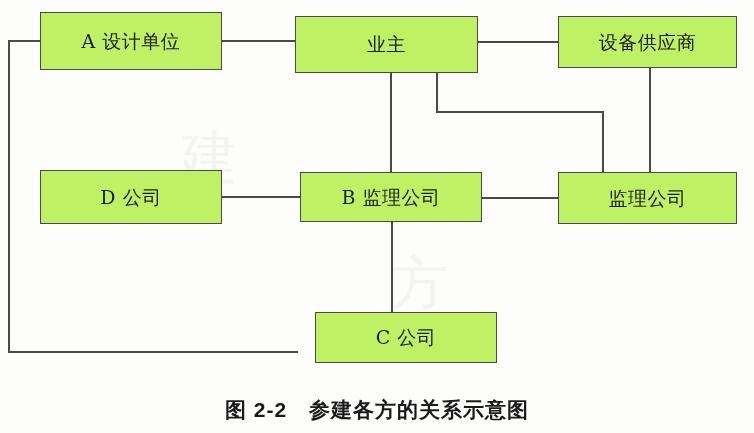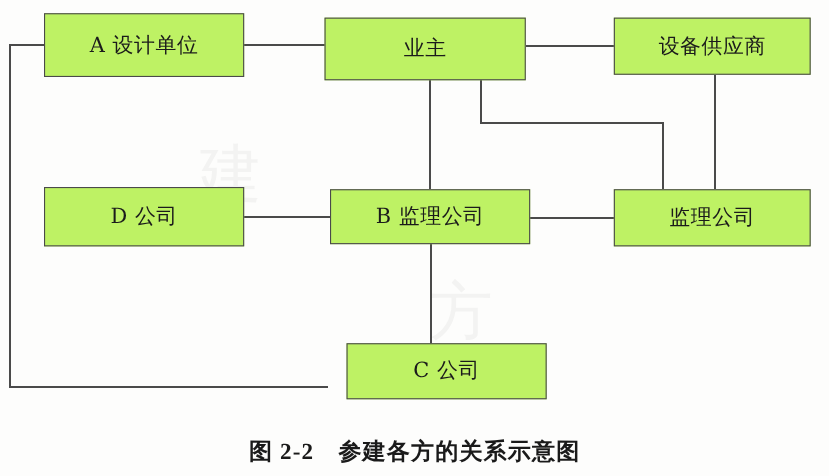--- a/index.html
+++ b/index.html
@@ -44,21 +44,21 @@
   #caption {
     position: absolute;
     left: 0;
     top: 396px;
     width: 754px;
     text-align: center;
     font-size: 21px;
     font-weight: bold;
     color: #1a1a1a;
     letter-spacing: 1px;
-    font-family: Liberation Serif, serif;
+    font-family: Liberation Sans, sans-serif;
   }
   .watermark {
     position: absolute;
     color: rgba(120,120,120,0.07);
     font-size: 58px;
     font-family: "DejaVu Serif", "Liberation Serif", serif;
     pointer-events: none;
     user-select: none;
   }
 </style>

